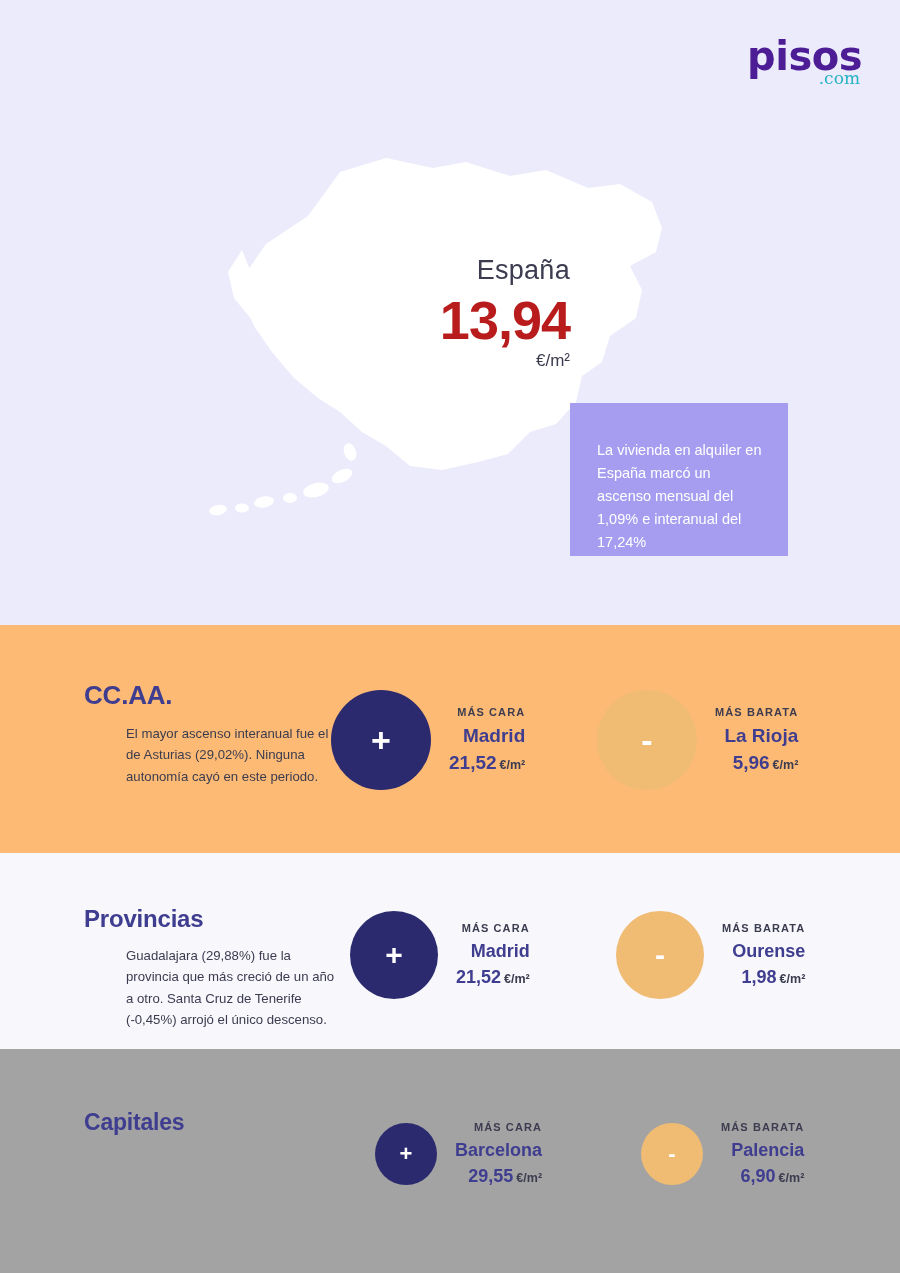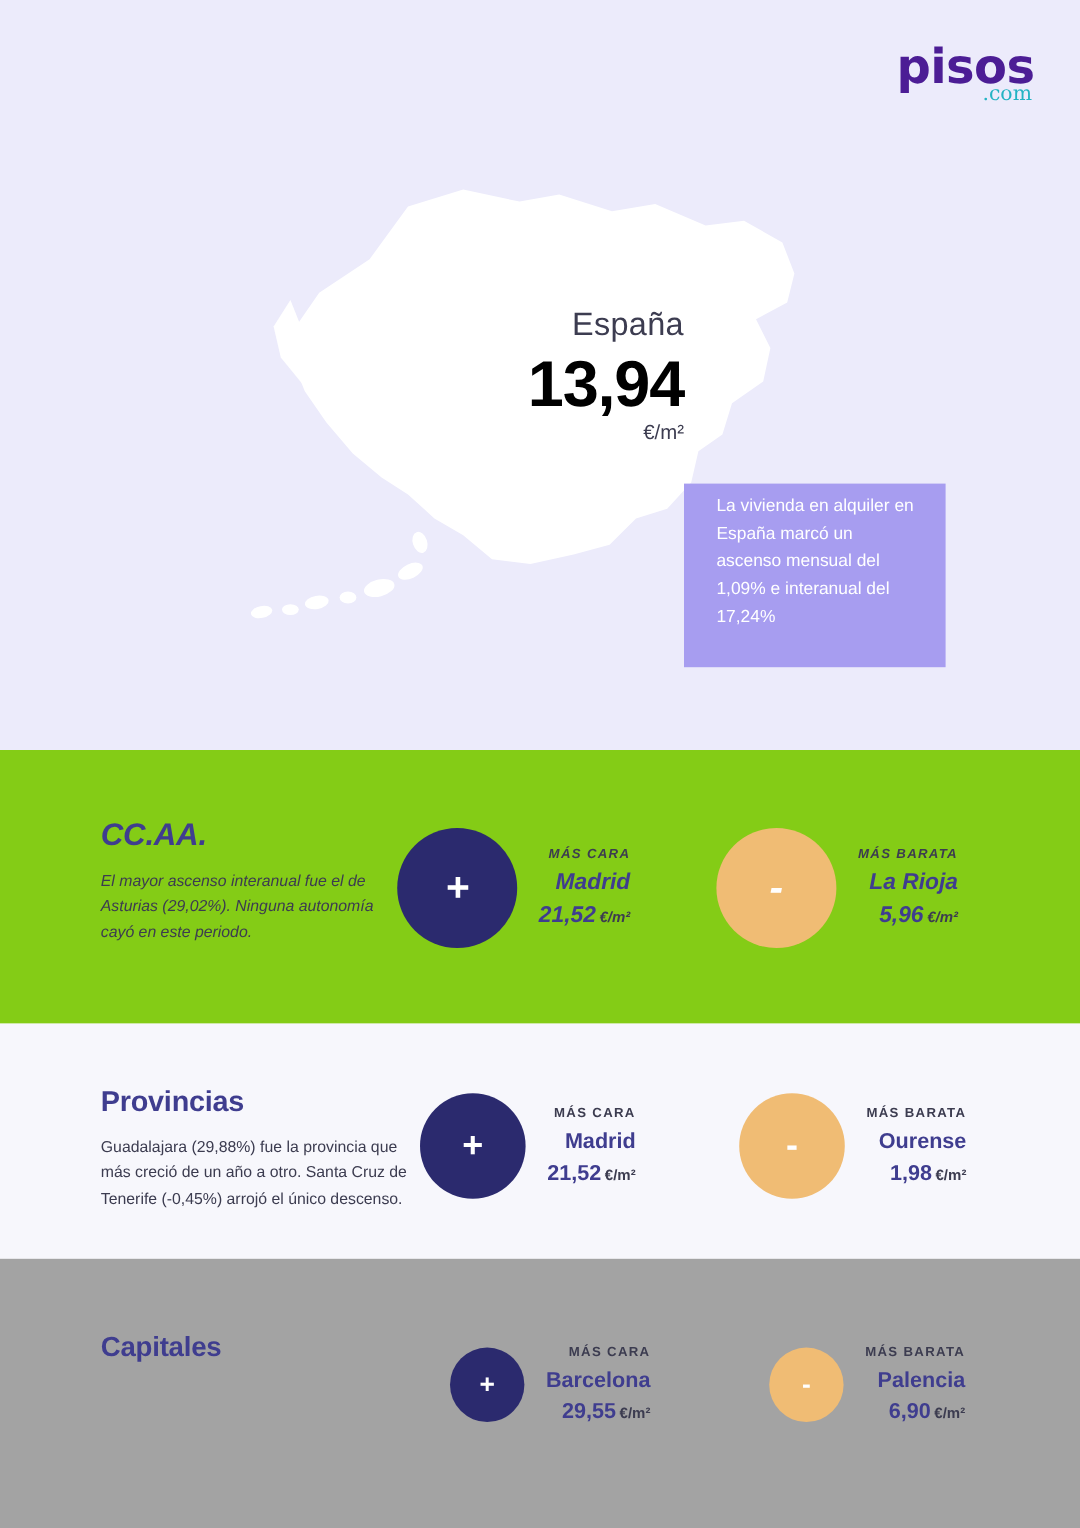--- a/index.html
+++ b/index.html
@@ -65,55 +65,55 @@
     text-align: right;
   }
   .hero-country {
     font-size: 27px;
     color: #3c3c50;
     letter-spacing: 0.3px;
   }
   .hero-value {
     font-size: 54px;
     font-weight: bold;
-    color: #000000;
+    color: #b91c1c;
     letter-spacing: -1px;
     margin-top: 6px;
     line-height: 1.05;
   }
   .hero-unit {
     font-size: 17px;
     color: #3c3c50;
     margin-top: 2px;
     margin-left: 78px;
   }
 
   .callout {
     position: absolute;
     left: 570px;
     top: 403px;
     width: 218px;
     height: 153px;
     background: #a79df0;
-    padding: 8px 22px 0 27px;
+    padding: 36px 22px 0 27px;
   }
   .callout-text {
     color: #ffffff;
     font-size: 14.5px;
     line-height: 1.58;
     font-weight: 500;
   }
 
   
   .section {
     position: relative;
     width: 900px;
     padding: 0;
   }
-  .sec-ccaa      { height: 228px; background: #84cc16; font-style: italic; }
+  .sec-ccaa      { height: 228px; background: #fdba74; }
   .sec-prov      { height: 196px; background: #f7f7fc; }
   .sec-cap       { height: 224px; background: #a3a3a3; }
 
   .sec-inner {
     position: relative;
     height: 100%;
   }
   .sec-left {
     position: absolute;
     left: 84px;
@@ -121,20 +121,21 @@
   .sec-title {
     color: #3f3d8f;
     font-weight: bold;
     letter-spacing: -0.2px;
   }
   .sec-desc {
     color: #3c3c50;
     font-size: 13.2px;
     line-height: 1.62;
     margin-top: 12px;
+    margin-left: 42px;
   }
 
   .stat {
     position: absolute;
     display: flex;
     align-items: center;
   }
   .badge {
     border-radius: 50%;
     display: flex;

